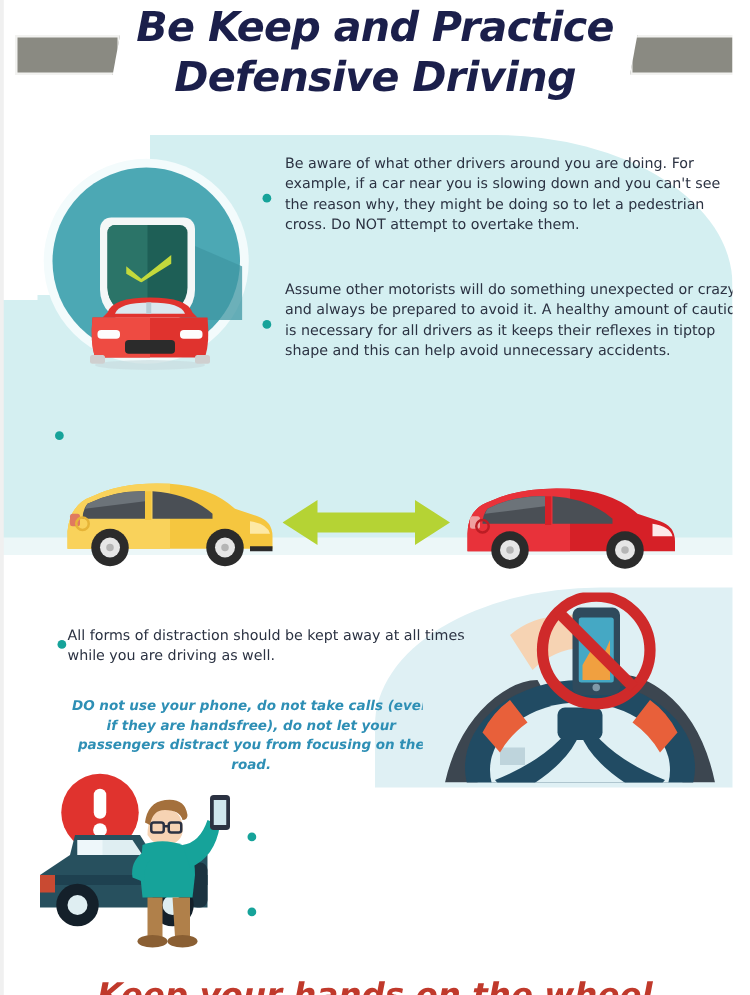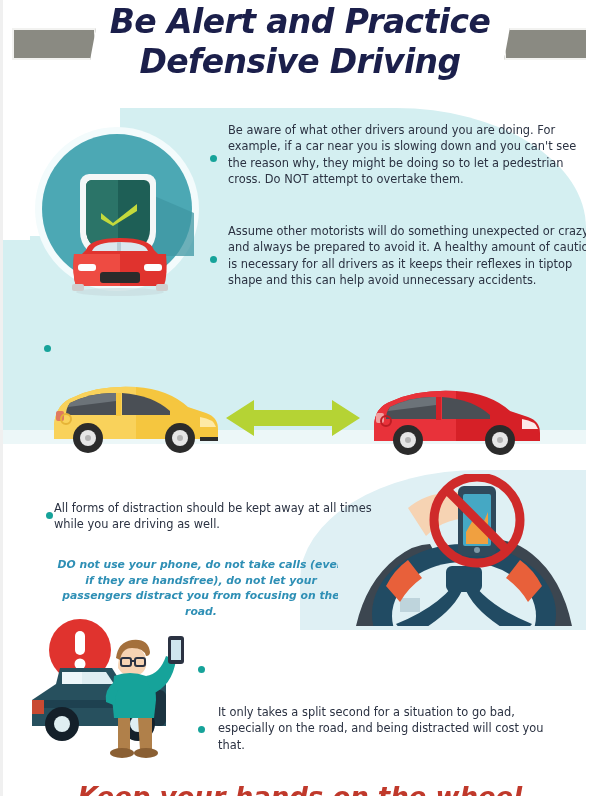--- a/index.html
+++ b/index.html
@@ -263,21 +263,21 @@
   <div class="band-mint-upper"></div>
   <div class="band-mint-upper-leftcut"></div>
   <div class="band-mint-upper-leftcut2"></div>
   <div class="band-mint-lower"></div>
   <div class="band-road-white"></div>
   <div class="band-lower-soft"></div>
 
   <div class="header">
     <div class="ribbon ribbon-left"></div>
     <div class="ribbon ribbon-right"></div>
-    <div class="title">Be Alert and Practice
+    <div class="title">Be Keep and Practice
 Defensive Driving</div>
   </div>
 
   <div class="scene-shield">
     <div class="sh-circle"></div>
     <div class="sh-shade"></div>
     <div class="sh-shield-outer"></div>
     <div class="sh-shield-inner"></div>
     <div class="sh-shield-hl"></div>
     <svg class="sh-check" viewBox="0 0 42 24">
@@ -413,21 +413,20 @@
     <rect x="145" y="26" width="10" height="20" fill="#cfe6ee"></rect>
     <path d="M92 104 L104 104 L104 136 L92 136 Z" fill="#b0804a"></path>
     <path d="M112 104 L126 104 L126 136 L114 136 Z" fill="#b0804a"></path>
     <ellipse cx="96" cy="139" rx="12" ry="5" fill="#8a5f33"></ellipse>
     <ellipse cx="120" cy="139" rx="12" ry="5" fill="#8a5f33"></ellipse>
   </svg>
 
   <div class="bullet b5"></div>
 
   <div class="bullet b6"></div>
-  <div class="para p6">It only takes a split second for a situation to go bad, especially on the road, and being distracted will cost you that.</div>
 
   <div class="footer-cut">
     <span>Keep your hands on the wheel</span>
   </div>
 
   <div class="edge-left"></div>
   <div class="edge-right"></div>
 
 </div>
 

